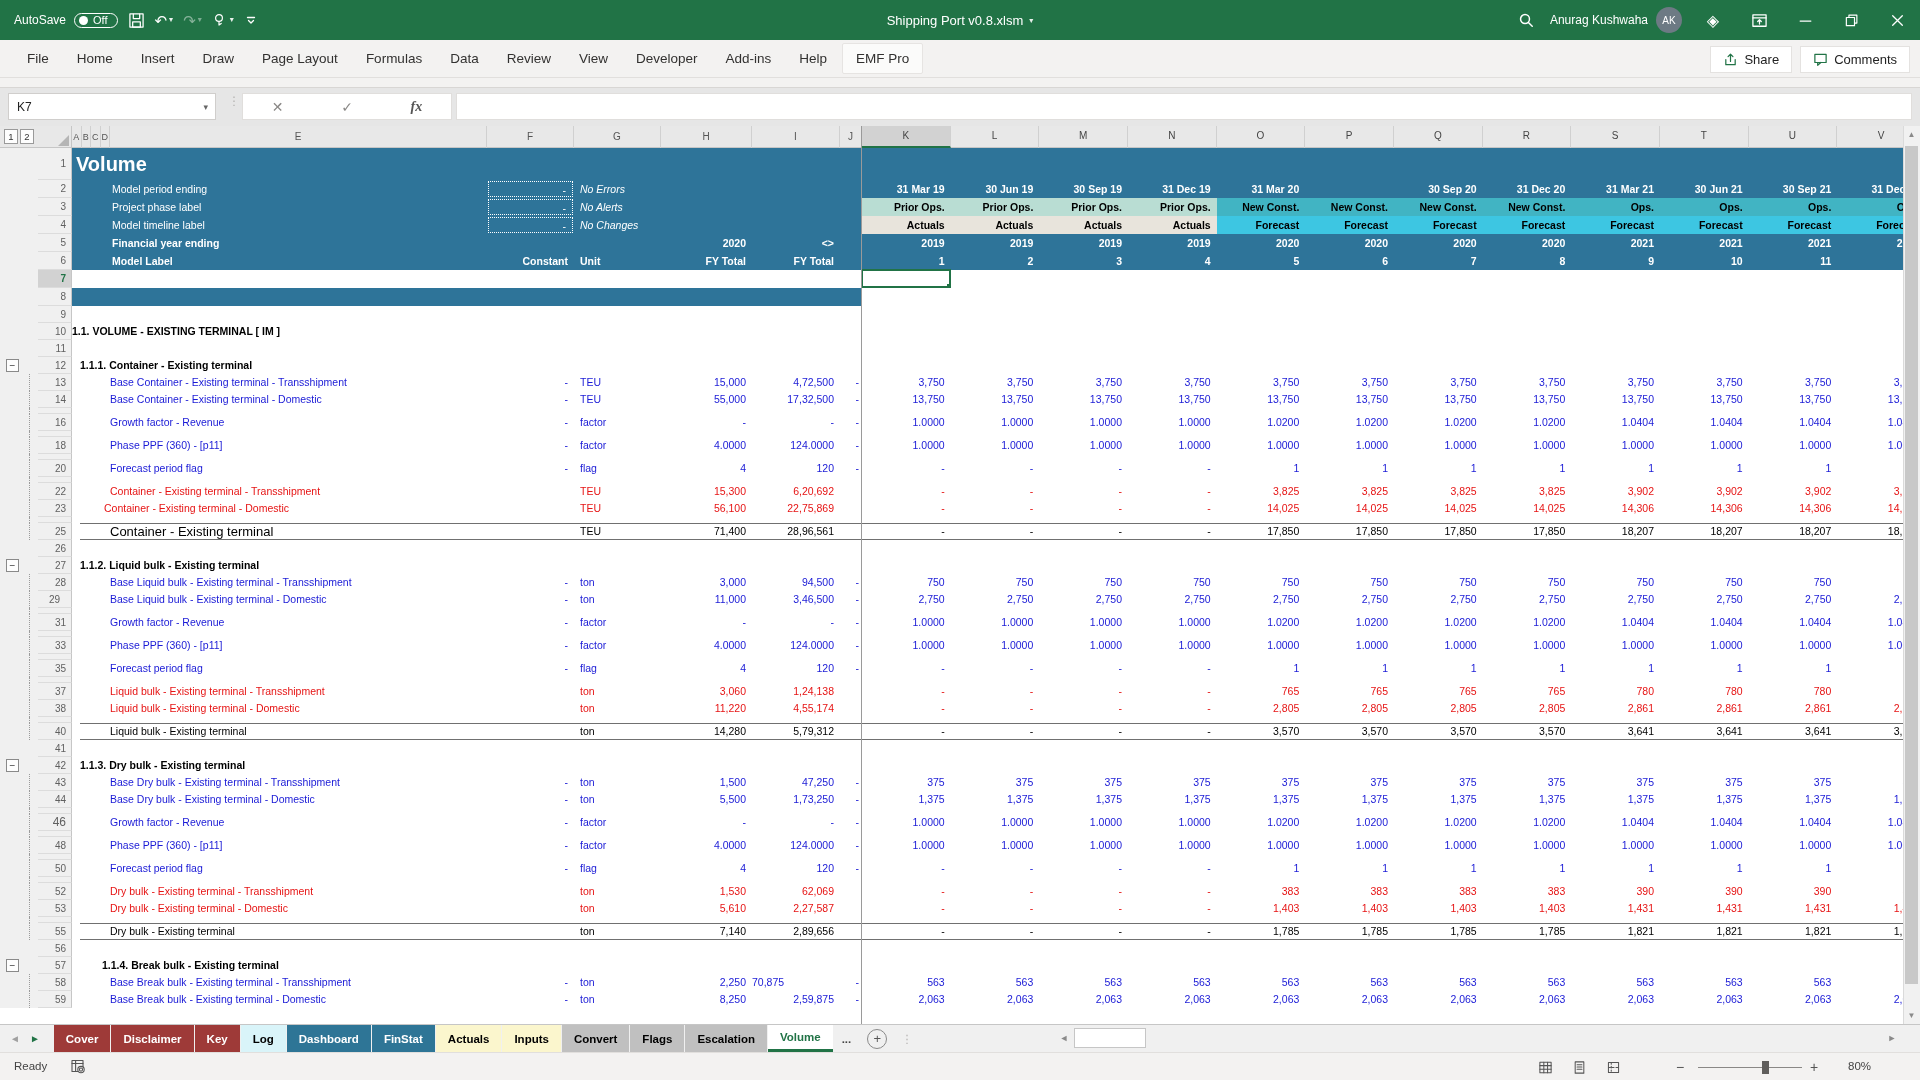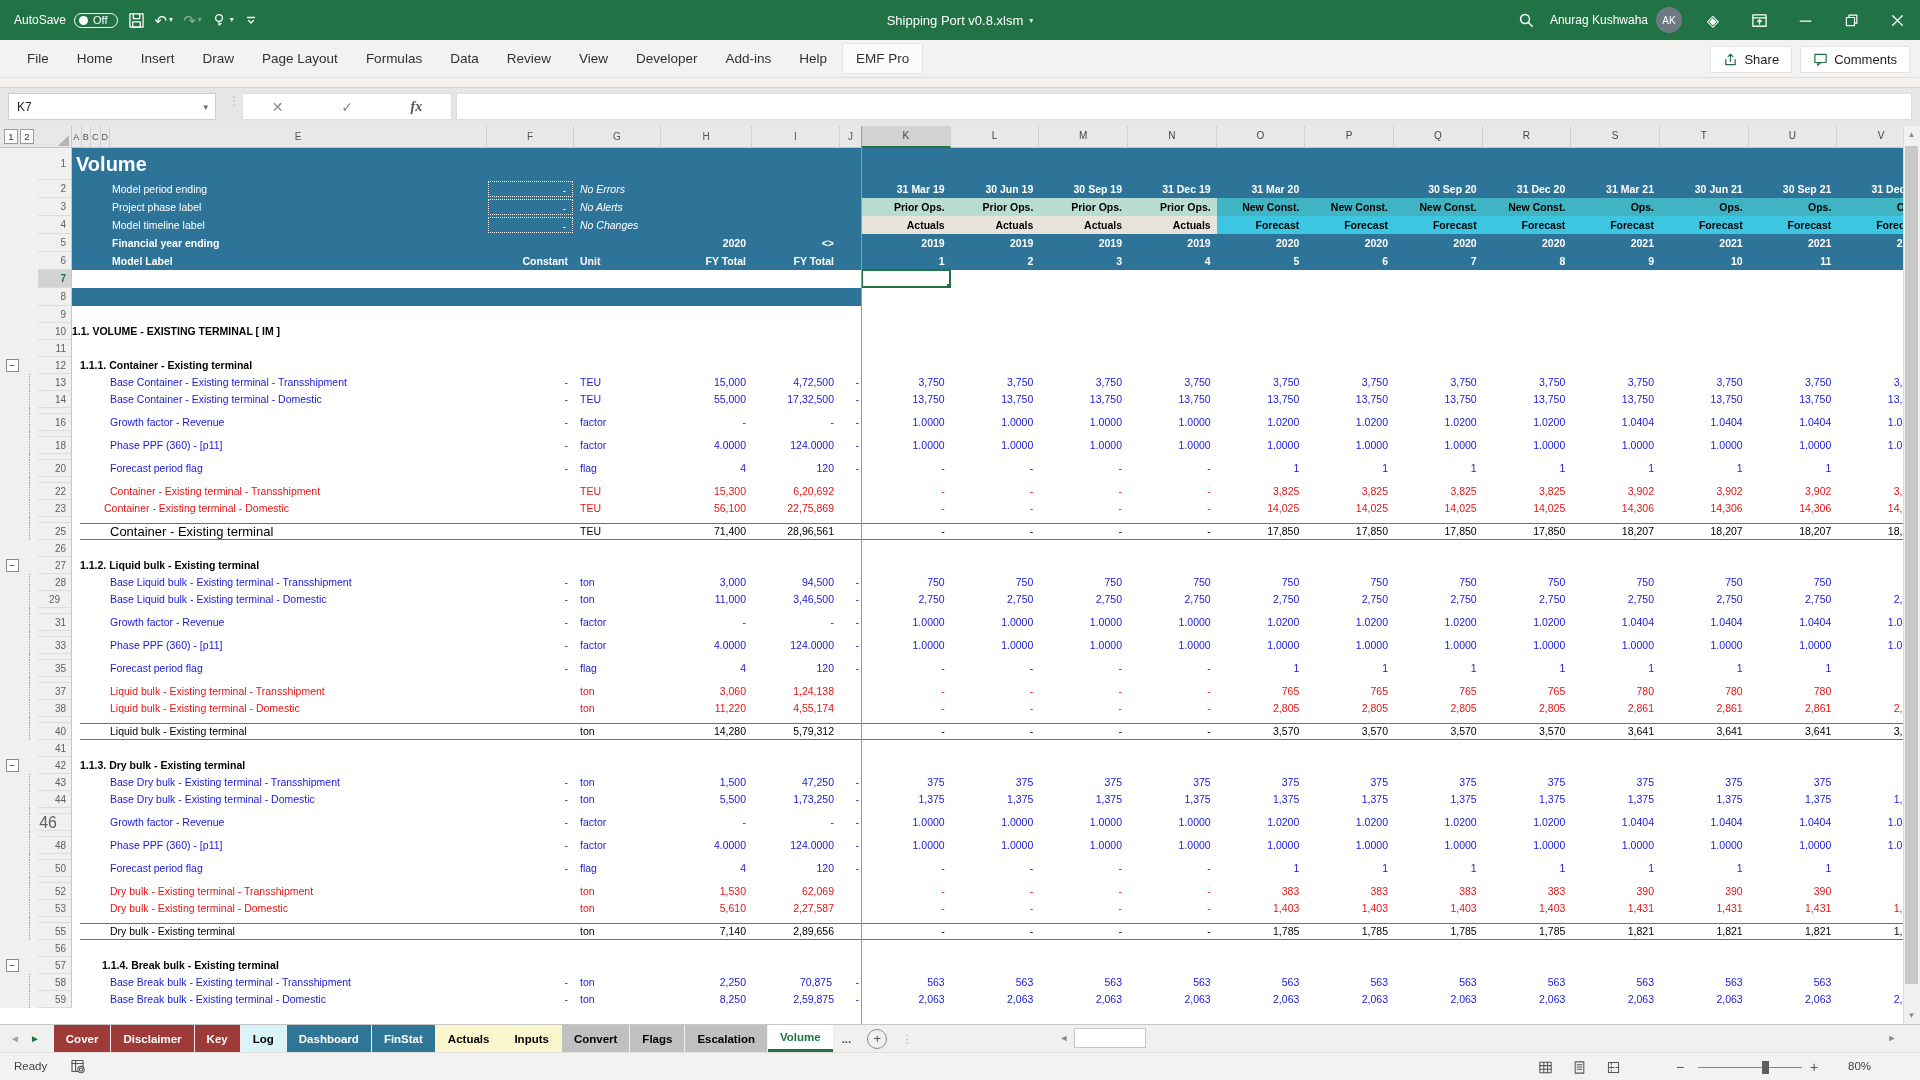--- a/index.html
+++ b/index.html
@@ -748,21 +748,21 @@
       <div class="cell" style="left: 1305.34px; top: 665px; width: 88.667px; height: 17px; color: rgb(26, 26, 214); font-size: 10.5px; text-align: right; padding-right: 6px; line-height: 17px;">1,375</div>
       <div class="cell" style="left: 1394px; top: 665px; width: 88.667px; height: 17px; color: rgb(26, 26, 214); font-size: 10.5px; text-align: right; padding-right: 6px; line-height: 17px;">1,375</div>
       <div class="cell" style="left: 1482.67px; top: 665px; width: 88.667px; height: 17px; color: rgb(26, 26, 214); font-size: 10.5px; text-align: right; padding-right: 6px; line-height: 17px;">1,375</div>
       <div class="cell" style="left: 1571.34px; top: 665px; width: 88.667px; height: 17px; color: rgb(26, 26, 214); font-size: 10.5px; text-align: right; padding-right: 6px; line-height: 17px;">1,375</div>
       <div class="cell" style="left: 1660px; top: 665px; width: 88.667px; height: 17px; color: rgb(26, 26, 214); font-size: 10.5px; text-align: right; padding-right: 6px; line-height: 17px;">1,375</div>
       <div class="cell" style="left: 1748.67px; top: 665px; width: 88.667px; height: 17px; color: rgb(26, 26, 214); font-size: 10.5px; text-align: right; padding-right: 6px; line-height: 17px;">1,375</div>
       <div class="cell" style="left: 1837.34px; top: 665px; width: 88.667px; height: 17px; color: rgb(26, 26, 214); font-size: 10.5px; text-align: right; padding-right: 6px; line-height: 17px;">1,375</div>
       <div class="cell" style="left: 38px; top: 682px; width: 34px; height: 6px; line-height: 6px; background: rgb(240, 240, 240); border-right: 1px solid rgb(198, 198, 198); border-bottom: 1px solid rgb(220, 220, 220); text-align: right; padding-right: 5px; font-size: 10px; color: rgb(96, 96, 96);"></div>
       <div class="cell" style="left: 0px; top: 682px; width: 38px; height: 6px; line-height: 6px; background: rgb(240, 240, 240);"></div>
       <div class="cell" style="left: 29px; top: 682px; width: 1px; height: 6px; line-height: 6px; border-left: 1px dotted rgb(154, 154, 154); z-index: 2;"></div>
-      <div class="cell" style="left: 38px; top: 688px; width: 34px; height: 17px; line-height: 17px; background: rgb(240, 240, 240); border-right: 1px solid rgb(198, 198, 198); border-bottom: 1px solid rgb(220, 220, 220); text-align: right; padding-right: 14px; font-size: 16px; color: rgb(96, 96, 96);">46</div>
+      <div class="cell" style="left: 38px; top: 688px; width: 34px; height: 17px; line-height: 17px; background: rgb(240, 240, 240); border-right: 1px solid rgb(198, 198, 198); border-bottom: 1px solid rgb(220, 220, 220); text-align: right; padding-right: 5px; font-size: 12px; color: rgb(96, 96, 96);">46</div>
       <div class="cell" style="left: 0px; top: 688px; width: 38px; height: 17px; line-height: 17px; background: rgb(240, 240, 240);"></div>
       <div class="cell" style="left: 29px; top: 688px; width: 1px; height: 17px; line-height: 17px; border-left: 1px dotted rgb(154, 154, 154); z-index: 2;"></div>
       <div class="cell" style="left: 110px; top: 688px; width: 365px; height: 17px; color: rgb(26, 26, 214); font-size: 10.5px; line-height: 17px;">Growth factor - Revenue</div>
       <div class="cell" style="left: 487px; top: 688px; width: 87px; height: 17px; color: rgb(26, 26, 214); font-size: 10.5px; text-align: right; padding-right: 6px; line-height: 17px;">-</div>
       <div class="cell" style="left: 580px; top: 688px; width: 87px; height: 17px; color: rgb(26, 26, 214); font-size: 10.5px; line-height: 17px;">factor</div>
       <div class="cell" style="left: 661px; top: 688px; width: 91px; height: 17px; color: rgb(26, 26, 214); font-size: 10.5px; text-align: right; padding-right: 6px; line-height: 17px;">-</div>
       <div class="cell" style="left: 752px; top: 688px; width: 88px; height: 17px; color: rgb(26, 26, 214); font-size: 10.5px; text-align: right; padding-right: 6px; line-height: 17px;">-</div>
       <div class="cell" style="left: 840px; top: 688px; width: 22px; height: 17px; color: rgb(26, 26, 214); font-size: 10.5px; text-align: right; padding-right: 3px; line-height: 17px;">-</div>
       <div class="cell" style="left: 862px; top: 688px; width: 88.667px; height: 17px; color: rgb(26, 26, 214); font-size: 10.5px; text-align: right; padding-right: 6px; line-height: 17px;">1.0000</div>
       <div class="cell" style="left: 950.667px; top: 688px; width: 88.667px; height: 17px; color: rgb(26, 26, 214); font-size: 10.5px; text-align: right; padding-right: 6px; line-height: 17px;">1.0000</div>
@@ -894,21 +894,21 @@
       <div class="cell" style="left: 0px; top: 831px; width: 38px; height: 17px; line-height: 17px; background: rgb(240, 240, 240);"></div>
       <div class="cell" style="left: 6px; top: 833px; width: 13px; height: 13px; background: rgb(253, 253, 253); border: 1px solid rgb(138, 138, 138); text-align: center; font-size: 10px; line-height: 11px; color: rgb(51, 51, 51); z-index: 3;">−</div>
       <div class="cell" style="left: 80px; top: 831px; width: 420px; height: 17px; line-height: 17px; font-weight: bold; color: rgb(0, 0, 0); font-size: 10.5px; margin-left: 22px;">1.1.4. Break bulk - Existing terminal</div>
       <div class="cell" style="left: 38px; top: 848px; width: 34px; height: 17px; line-height: 17px; background: rgb(240, 240, 240); border-right: 1px solid rgb(198, 198, 198); border-bottom: 1px solid rgb(220, 220, 220); text-align: right; padding-right: 5px; font-size: 10px; color: rgb(96, 96, 96);">58</div>
       <div class="cell" style="left: 0px; top: 848px; width: 38px; height: 17px; line-height: 17px; background: rgb(240, 240, 240);"></div>
       <div class="cell" style="left: 29px; top: 848px; width: 1px; height: 17px; line-height: 17px; border-left: 1px dotted rgb(154, 154, 154); z-index: 2;"></div>
       <div class="cell" style="left: 110px; top: 848px; width: 365px; height: 17px; color: rgb(26, 26, 214); font-size: 10.5px; line-height: 17px;">Base Break bulk - Existing terminal - Transshipment</div>
       <div class="cell" style="left: 487px; top: 848px; width: 87px; height: 17px; color: rgb(26, 26, 214); font-size: 10.5px; text-align: right; padding-right: 6px; line-height: 17px;">-</div>
       <div class="cell" style="left: 580px; top: 848px; width: 87px; height: 17px; color: rgb(26, 26, 214); font-size: 10.5px; line-height: 17px;">ton</div>
       <div class="cell" style="left: 661px; top: 848px; width: 91px; height: 17px; color: rgb(26, 26, 214); font-size: 10.5px; text-align: right; padding-right: 6px; line-height: 17px;">2,250</div>
-      <div class="cell" style="left: 775px; top: 848px; width: 88px; height: 17px; color: rgb(26, 26, 214); font-size: 10.5px; text-align: center; padding-right: 6px; line-height: 17px;">70,875</div>
+      <div class="cell" style="left: 752px; top: 848px; width: 88px; height: 17px; color: rgb(26, 26, 214); font-size: 10.5px; text-align: left; padding-right: 6px; line-height: 17px;">70,875</div>
       <div class="cell" style="left: 840px; top: 848px; width: 22px; height: 17px; color: rgb(26, 26, 214); font-size: 10.5px; text-align: right; padding-right: 3px; line-height: 17px;">-</div>
       <div class="cell" style="left: 862px; top: 848px; width: 88.667px; height: 17px; color: rgb(26, 26, 214); font-size: 10.5px; text-align: right; padding-right: 6px; line-height: 17px;">563</div>
       <div class="cell" style="left: 950.667px; top: 848px; width: 88.667px; height: 17px; color: rgb(26, 26, 214); font-size: 10.5px; text-align: right; padding-right: 6px; line-height: 17px;">563</div>
       <div class="cell" style="left: 1039.33px; top: 848px; width: 88.667px; height: 17px; color: rgb(26, 26, 214); font-size: 10.5px; text-align: right; padding-right: 6px; line-height: 17px;">563</div>
       <div class="cell" style="left: 1128px; top: 848px; width: 88.667px; height: 17px; color: rgb(26, 26, 214); font-size: 10.5px; text-align: right; padding-right: 6px; line-height: 17px;">563</div>
       <div class="cell" style="left: 1216.67px; top: 848px; width: 88.667px; height: 17px; color: rgb(26, 26, 214); font-size: 10.5px; text-align: right; padding-right: 6px; line-height: 17px;">563</div>
       <div class="cell" style="left: 1305.34px; top: 848px; width: 88.667px; height: 17px; color: rgb(26, 26, 214); font-size: 10.5px; text-align: right; padding-right: 6px; line-height: 17px;">563</div>
       <div class="cell" style="left: 1394px; top: 848px; width: 88.667px; height: 17px; color: rgb(26, 26, 214); font-size: 10.5px; text-align: right; padding-right: 6px; line-height: 17px;">563</div>
       <div class="cell" style="left: 1482.67px; top: 848px; width: 88.667px; height: 17px; color: rgb(26, 26, 214); font-size: 10.5px; text-align: right; padding-right: 6px; line-height: 17px;">563</div>
       <div class="cell" style="left: 1571.34px; top: 848px; width: 88.667px; height: 17px; color: rgb(26, 26, 214); font-size: 10.5px; text-align: right; padding-right: 6px; line-height: 17px;">563</div>

